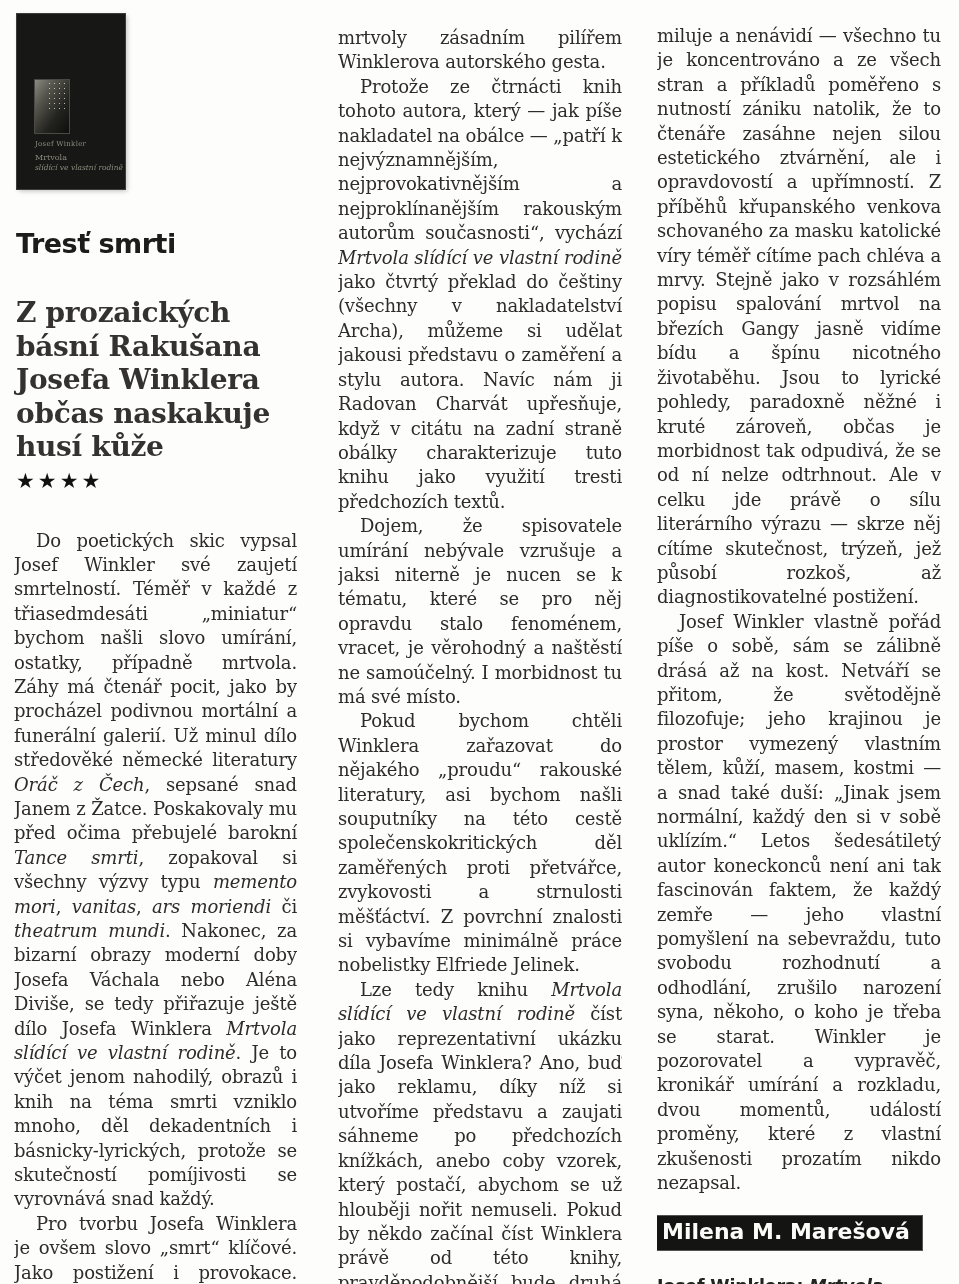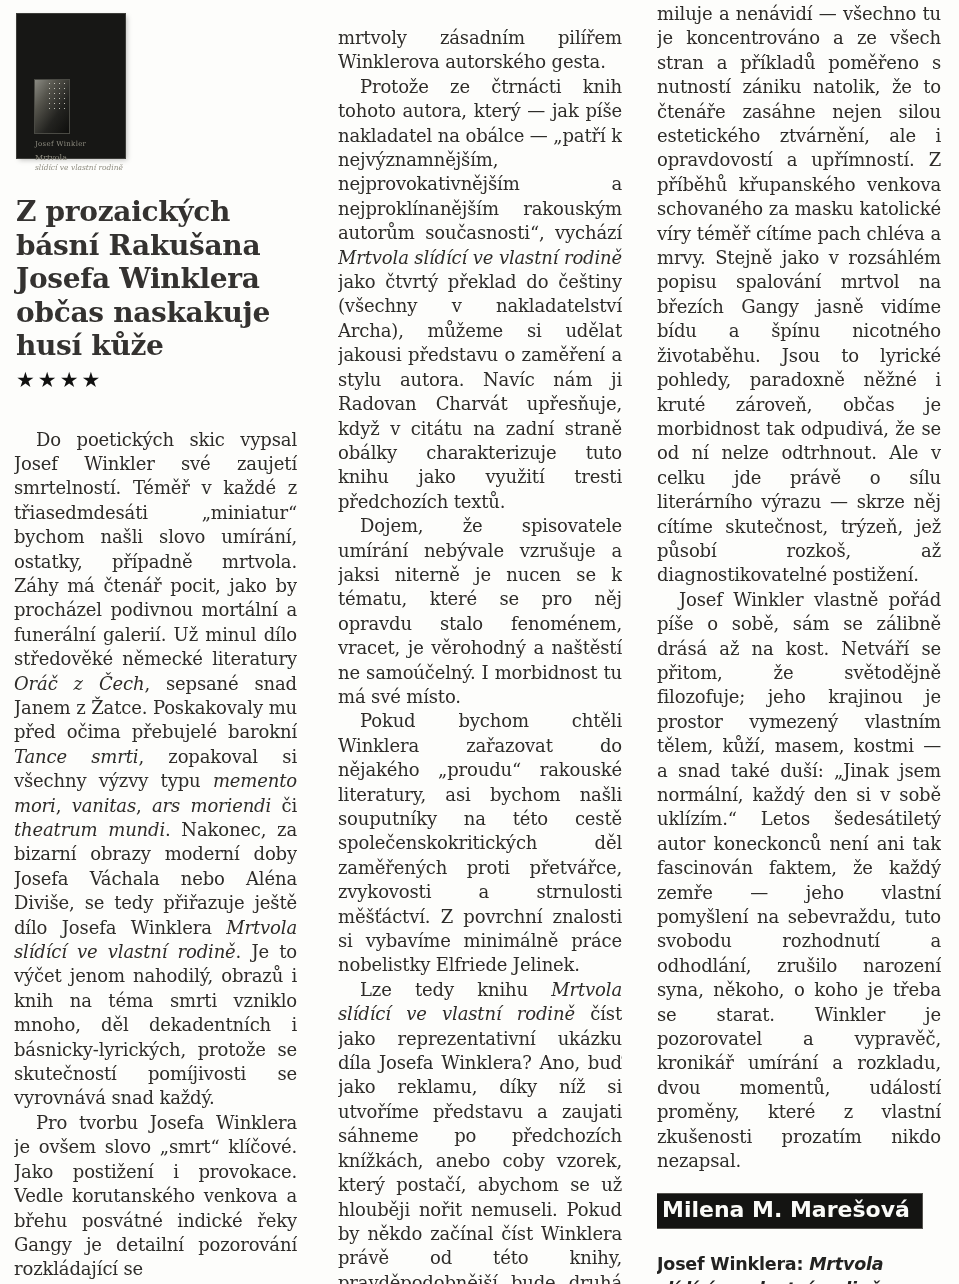--- a/index.html
+++ b/index.html
@@ -9,36 +9,36 @@
     width:959px; height:1284px;
     margin:0 auto;
     background:#fdfdfb;
     font-family:"DejaVu Serif", serif;
     color:#2e2c29;
     overflow:hidden;
   }
   .col { position:absolute; top:0; height:1284px; overflow:hidden; }
   .col-1 { left:14px;  width:283px; }
   .col-2 { left:338px; width:284px; padding-top:26px; box-sizing:border-box; }
-  .col-3 { left:657px; width:284px; padding-top:2px; box-sizing:border-box; }
+  .col-3 { left:657px; width:284px; padding-top:24px; box-sizing:border-box; }
 
   .body-text p {
     margin:0;
     font-size:18px;
     line-height:24.4px;
     text-align:justify;
     letter-spacing:-0.15px;
   }
   .body-text p.indent { text-indent:22px; }
   .body-text .it { font-style:italic; }
 
   
   .cover {
     position:relative;
-    width:108px; height:144px;
+    width:108px; height:175px;
     margin:14px 0 0 3px;
     background:#171715;
     box-shadow:0 0 0 1px #3c3c38, 2px 2px 5px rgba(0,0,0,0.25);
   }
   .cover-art {
     position:absolute; left:18px; top:66px;
     width:34px; height:53px;
     background:linear-gradient(125deg,#8a8a82 0%,#55544c 30%,#232320 65%,#0e0e0c 100%);
     outline:1px solid #4a4a44;
   }
@@ -113,20 +113,21 @@
   <div class="col col-1">
     <div class="cover">
       <div class="cover-art"></div>
       <div class="cover-lines">
         <div class="cover-line-author">Josef Winkler</div>
         <div class="cover-line-title">Mrtvola</div>
         <div class="cover-line-subtitle">slídící ve vlastní rodině</div>
       </div>
     </div>
 
+    <h1 class="article-title">Tresť smrti</h1>
 
     <div class="article-subtitle">Z prozaických básní Rakušana Josefa Winklera občas naskakuje husí kůže</div>
 
     <div class="star-rating">★★★★</div>
 
     <div class="body-text">
         <p class="indent"><span>Do poetických skic vypsal Josef Winkler své zaujetí smrtelností. Téměř v každé z třiasedmdesáti „miniatur“ bychom našli slovo umírání, ostatky, případně mrtvola. Záhy má čtenář pocit, jako by procházel podivnou mortální a funerální galerií. Už minul dílo středověké německé literatury </span><span class="it">Oráč z Čech</span><span>, sepsané snad Janem z Žatce. Poskakovaly mu před očima přebujelé barokní </span><span class="it">Tance smrti</span><span>, zopakoval si všechny výzvy typu </span><span class="it">memento mori</span><span>, </span><span class="it">vanitas</span><span>, </span><span class="it">ars moriendi</span><span> či </span><span class="it">theatrum mundi</span><span>. Nakonec, za bizarní obrazy moderní doby Josefa Váchala nebo Aléna Diviše, se tedy přiřazuje ještě dílo Josefa Winklera </span><span class="it">Mrtvola slídící ve vlastní rodině</span><span>. Je to výčet jenom nahodilý, obrazů i knih na téma smrti vzniklo mnoho, děl dekadentních i básnicky-lyrických, protože se skutečností pomíjivosti se vyrovnává snad každý.</span></p>
         <p class="indent"><span>Pro tvorbu Josefa Winklera je ovšem slovo „smrt“ klíčové. Jako postižení i provokace. Vedle korutanského venkova a břehu posvátné indické řeky Gangy je detailní pozorování rozkládající se</span></p>
       </div>
   </div>

